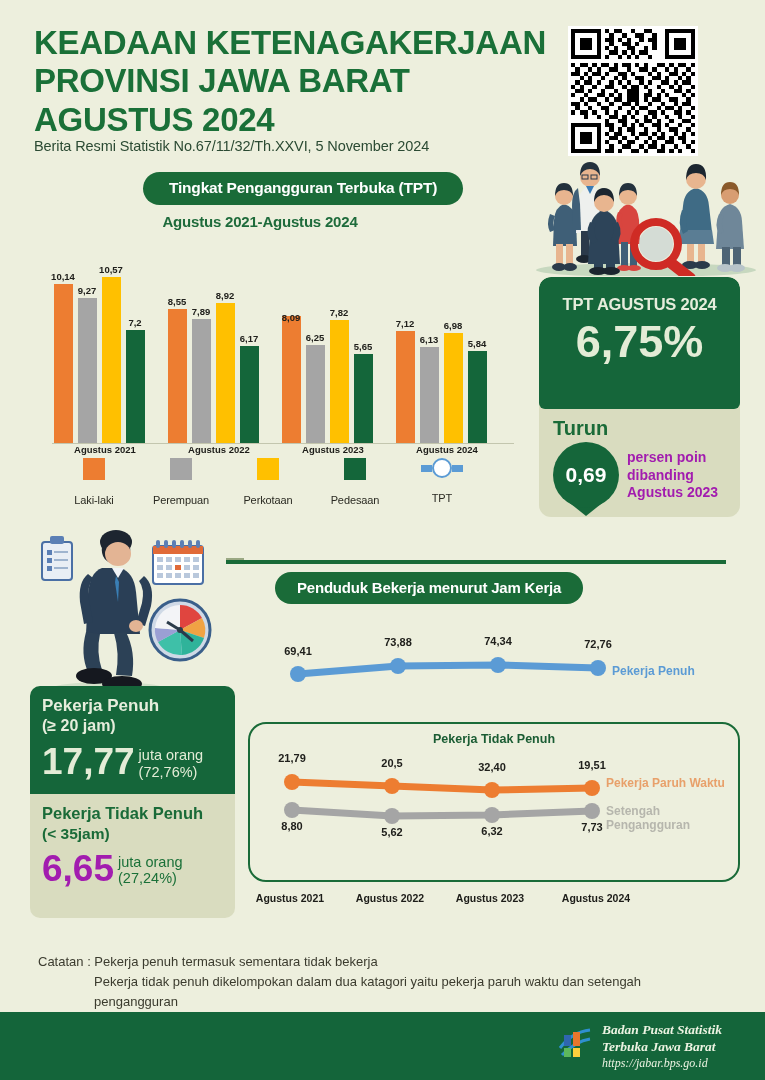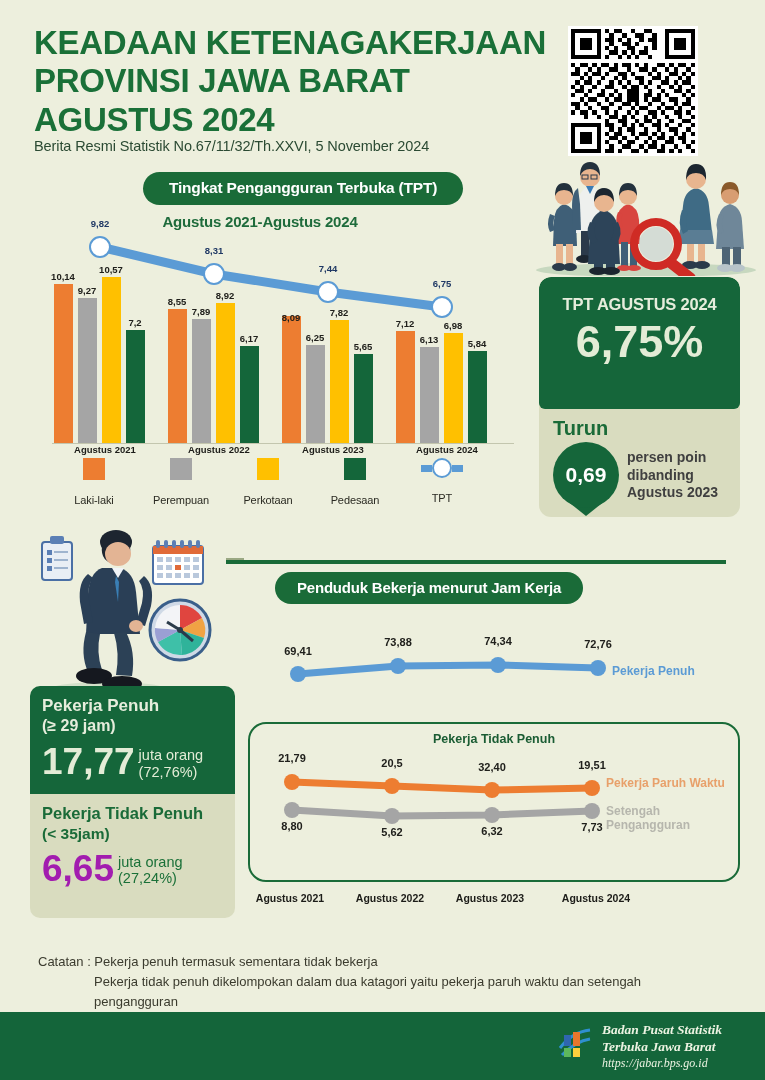--- a/index.html
+++ b/index.html
@@ -103,21 +103,21 @@
     display:flex; align-items:center; justify-content:center;
   }
   .arrowwrap .stem { position:absolute; left:22px; top:44px; width:22px; height:18px; background:#15663a; }
   .arrowwrap .tip {
     position:absolute; left:13px; top:58px; width:0; height:0;
     border-left:20px solid transparent; border-right:20px solid transparent;
     border-top:16px solid #15663a;
   }
   .tptcard .note {
     position:absolute; left:88px; top:172px; width:108px;
-    font-size:14px; font-weight:bold; color:#404040; line-height:1.25;
+    font-size:14px; font-weight:bold; color:#a21caf; line-height:1.25;
   }
 
   
   .divider { position:absolute; left:226px; top:560px; width:500px; height:4px; background:#1a6b38; }
   .divider2 { position:absolute; left:226px; top:558px; width:18px; height:2px; background:#9aa883; }
 
   
   .worker { position:absolute; left:28px; top:528px; width:210px; height:178px; }
 
   
@@ -561,33 +561,20 @@
       <div class="bar b2" style="height:110px"></div>
       <div class="bar b3" style="height:92px"></div>
       <div class="blabel" style="left:-6px; bottom:114px">7,12</div>
       <div class="blabel" style="left:18px; bottom:98px">6,13</div>
       <div class="blabel" style="left:42px; bottom:112px">6,98</div>
       <div class="blabel" style="left:66px; bottom:94px">5,84</div>
       <div class="xlab">Agustus 2024</div>
     </div>
   </div>
 
-  <div class="tptline">
-    <svg width="490" height="120" viewBox="0 0 490 120">
-      <polyline points="66,25 180,52 294,70 408,85" fill="none" stroke="#5b9bd5" stroke-width="9" stroke-linecap="round"></polyline>
-    </svg>
-    <div class="tptdot" style="left:55px; top:14px"></div>
-    <div class="tptdot" style="left:169px; top:41px"></div>
-    <div class="tptdot" style="left:283px; top:59px"></div>
-    <div class="tptdot" style="left:397px; top:74px"></div>
-    <div class="tptlab" style="left:46px; top:-4px">9,82</div>
-    <div class="tptlab" style="left:160px; top:23px">8,31</div>
-    <div class="tptlab" style="left:274px; top:41px">7,44</div>
-    <div class="tptlab" style="left:388px; top:56px">6,75</div>
-  </div>
 
   <div class="legend">
     <div class="lgi" style="left:0">
       <span class="lgsw" style="background:#ed7d31"></span>
       <span class="lgtx">Laki-laki</span>
     </div>
     <div class="lgi" style="left:87px">
       <span class="lgsw" style="background:#a5a5a5"></span>
       <span class="lgtx">Perempuan</span>
     </div>
@@ -694,21 +681,21 @@
         <path d="M98 104 q10 20 6 44 l-16 -1 q4 -22 -2 -42z" fill="#2c4156"></path>
         <ellipse cx="66" cy="148" rx="18" ry="8" fill="#15181f"></ellipse>
         <ellipse cx="94" cy="156" rx="20" ry="8" fill="#15181f"></ellipse>
       </g>
     </svg>
   </div>
 
   <div class="statcard">
     <div class="sc-top">
       <div class="h">Pekerja Penuh</div>
-      <div class="h2">(≥ 29 jam)</div>
+      <div class="h2">(≥ 20 jam)</div>
       <div class="sc-row">
         <span class="sc-bignum">17,77</span>
         <span class="sc-unit" style="color:#e3ecd6">
           <span style="display:block">juta orang</span>
           <span style="display:block">(72,76%)</span>
         </span>
       </div>
     </div>
     <div class="sc-bot">
       <div class="h">Pekerja Tidak Penuh</div>

